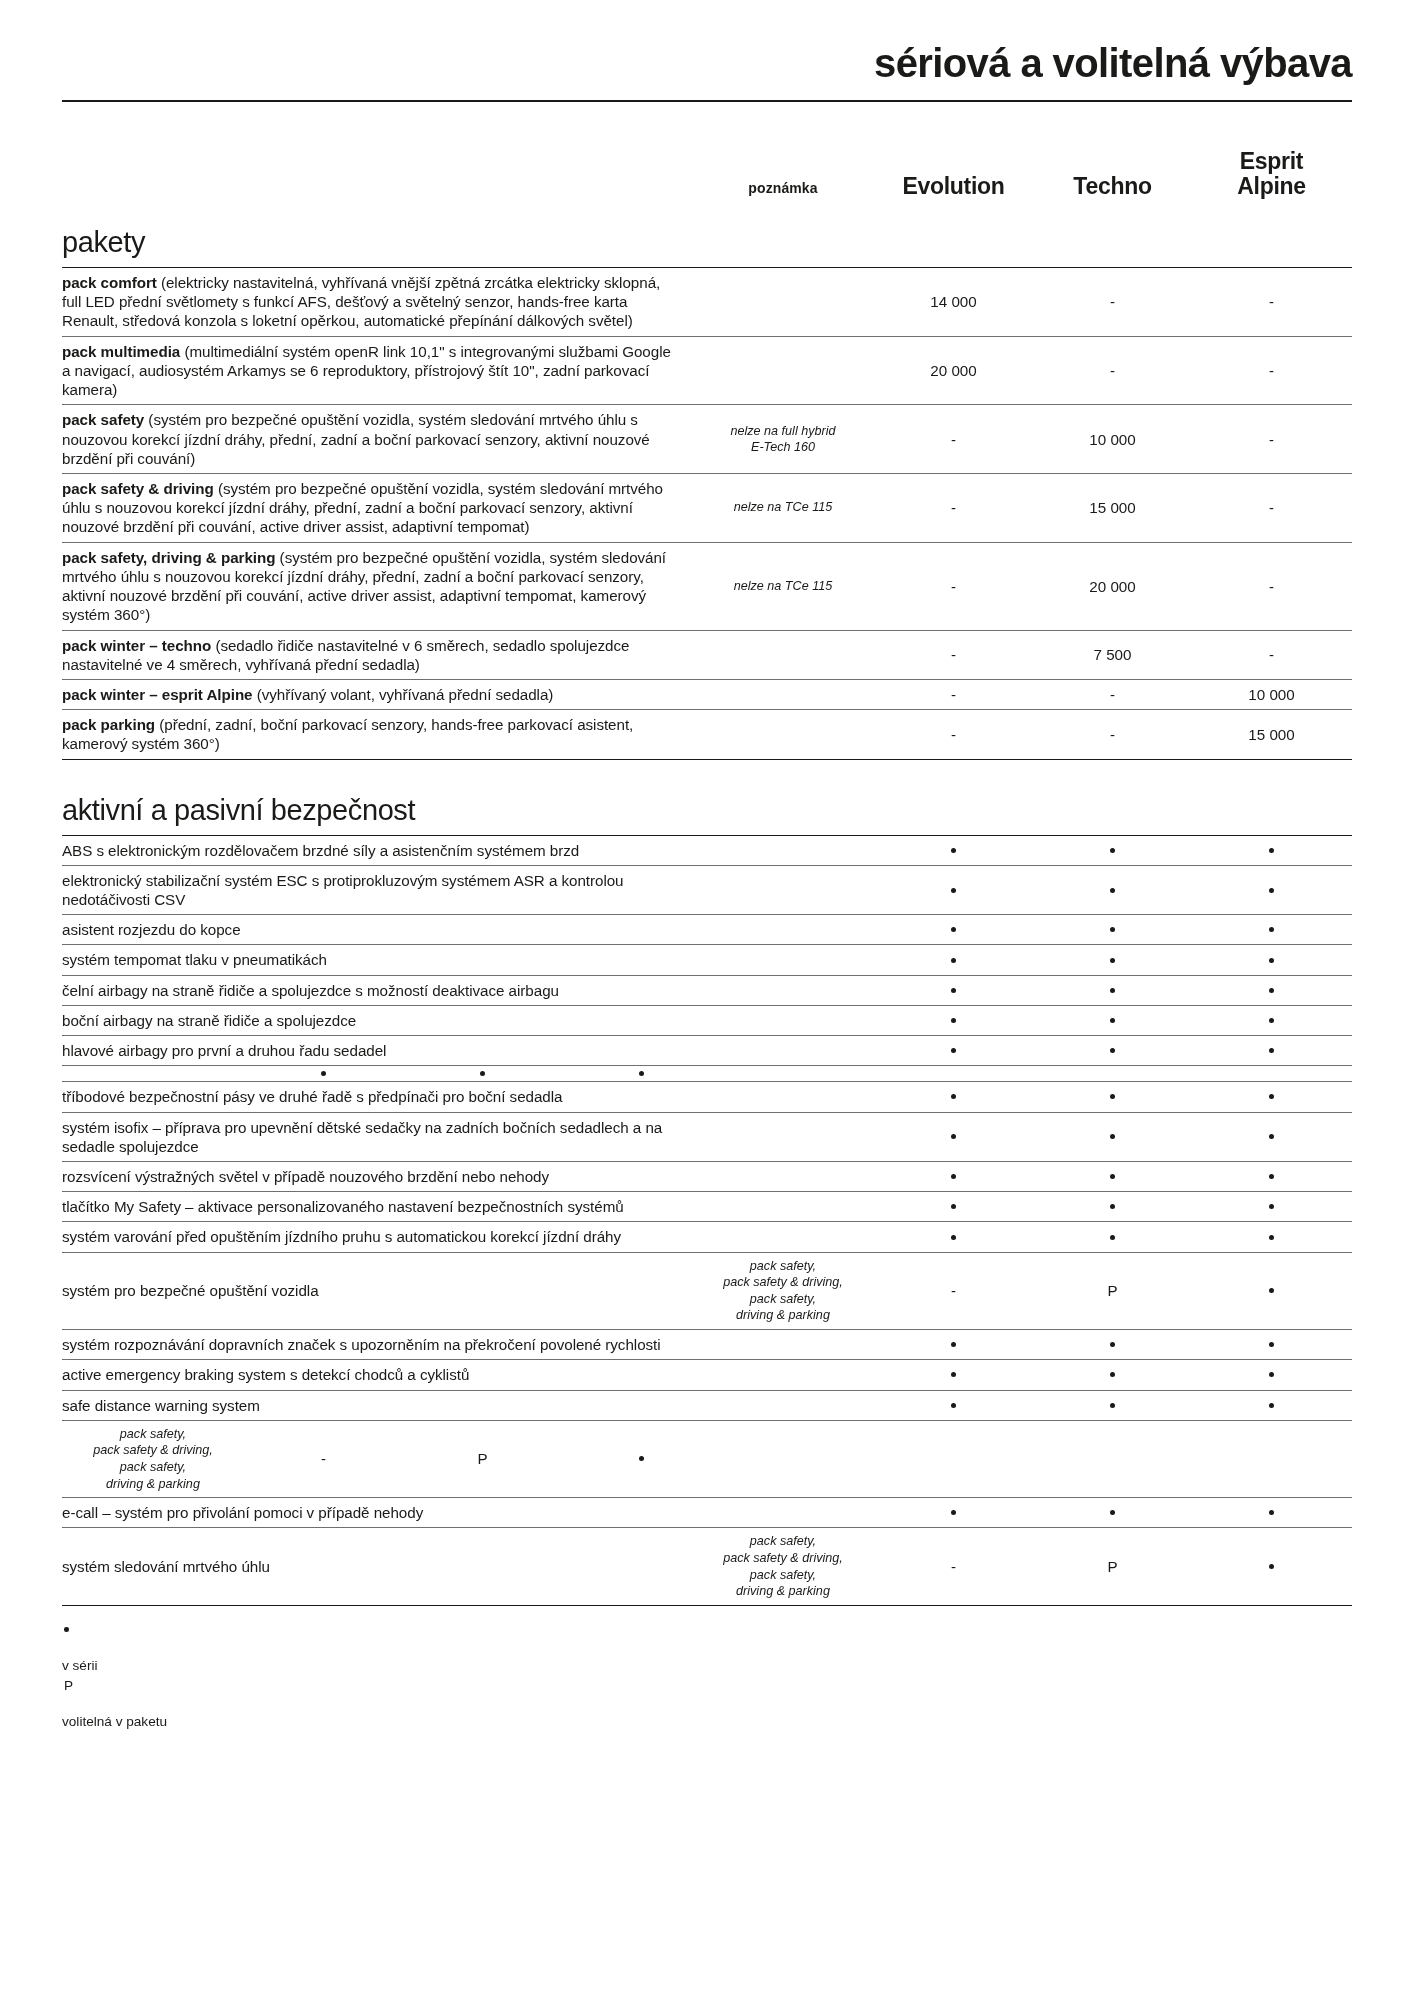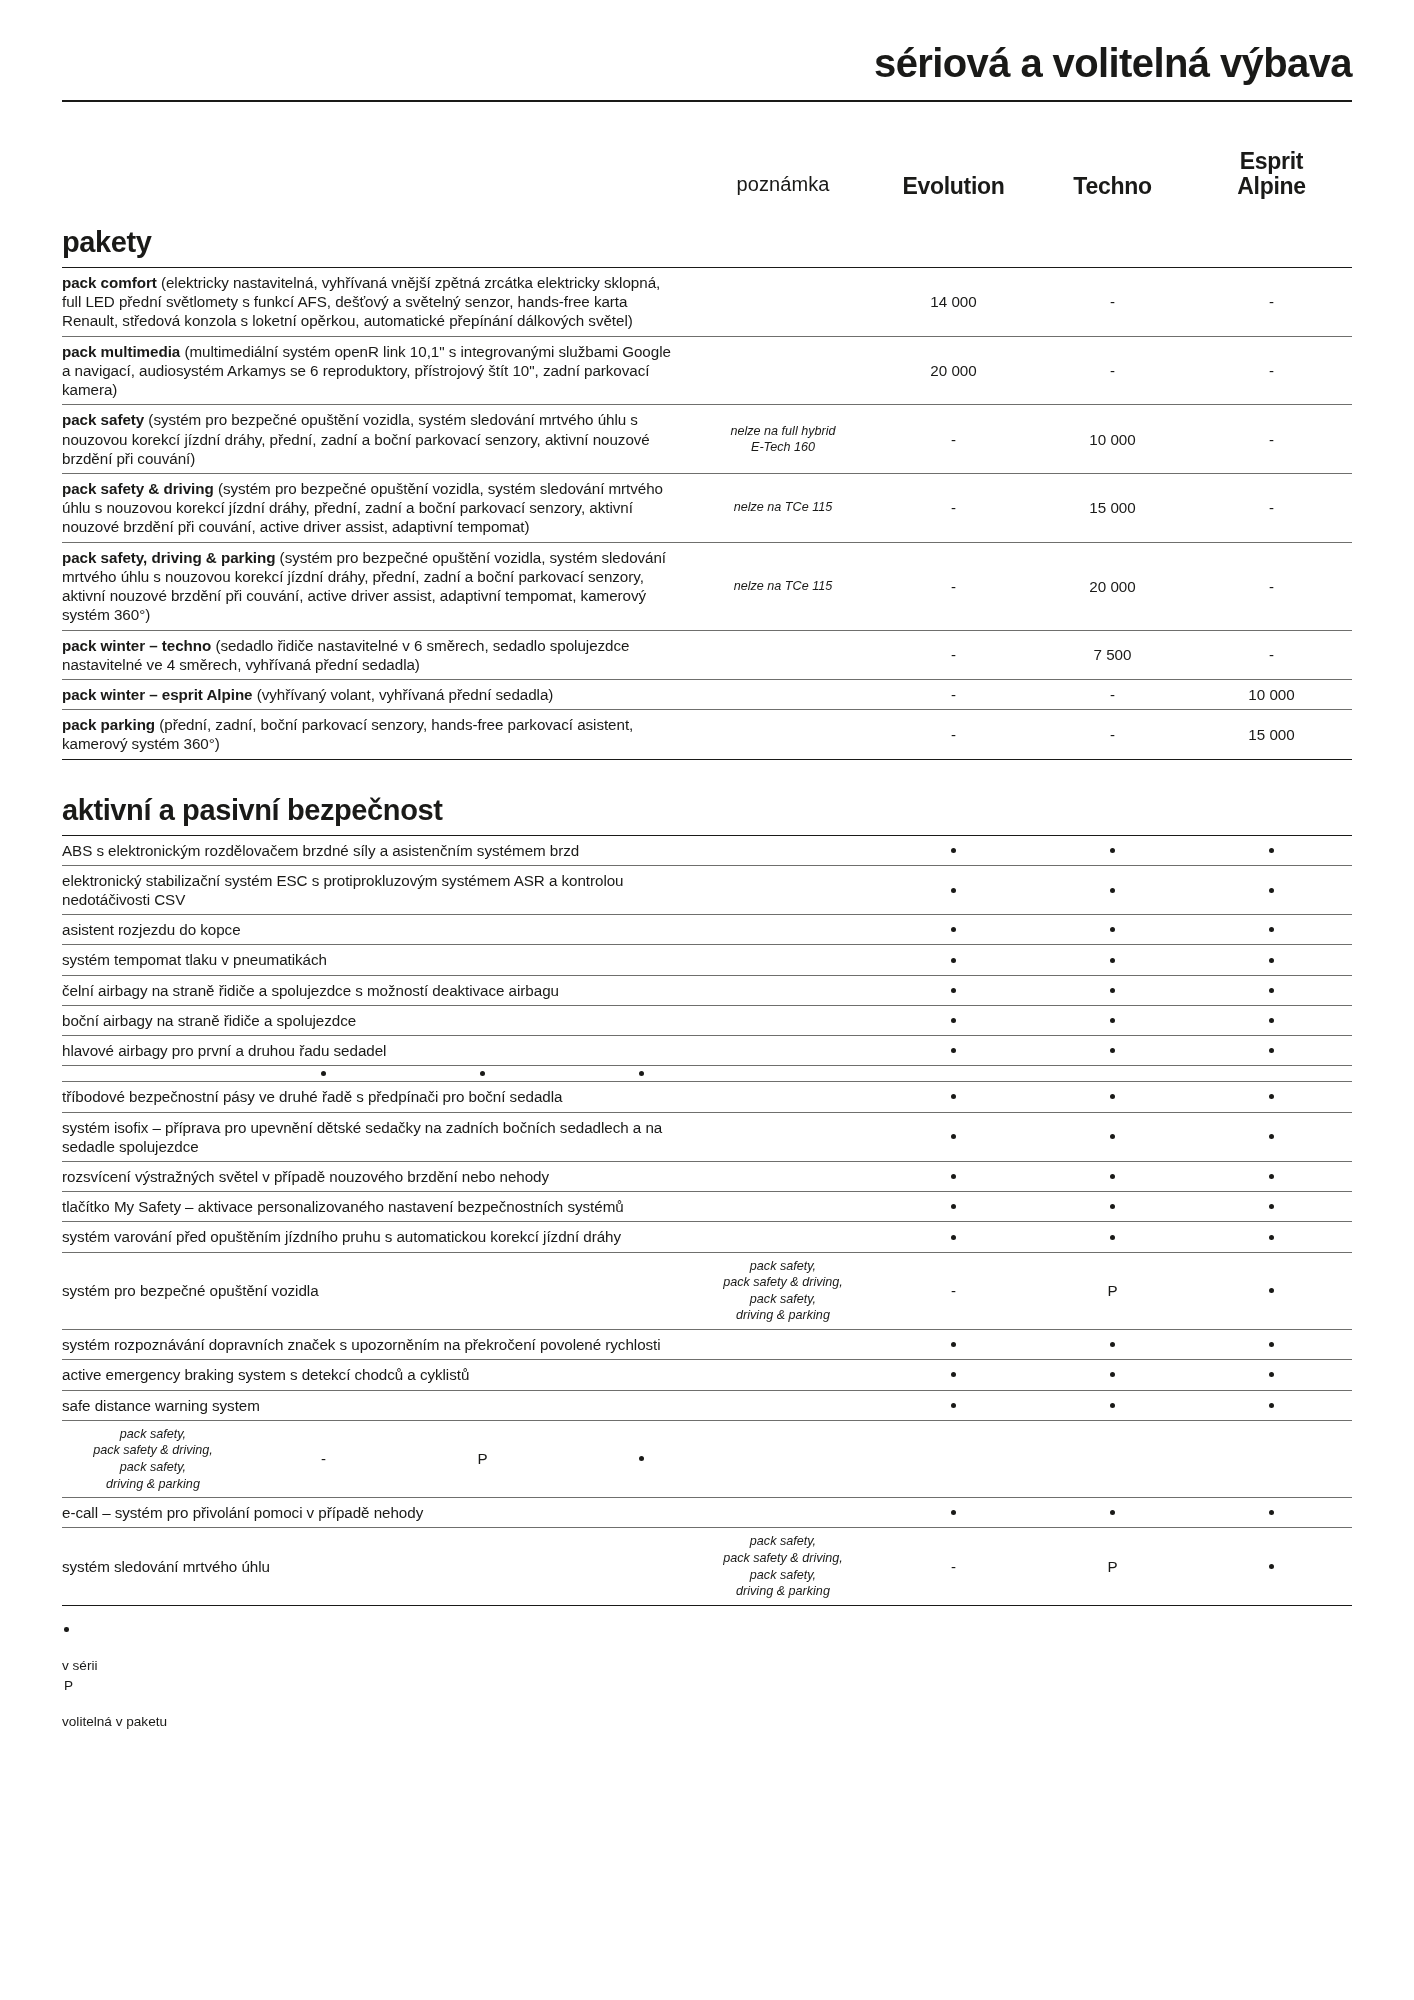--- a/index.html
+++ b/index.html
@@ -49,36 +49,36 @@
     align-items: flex-end;
     height: 72px;
     padding-top: 26px;
     box-sizing: content-box;
   }
   .c-feature { width: 630px; flex: 0 0 630px; }
   .c-note    { width: 182px; flex: 0 0 182px; text-align: center; }
   .c-trim    { width: 159px; flex: 0 0 159px; text-align: center; }
 
   .col-head .c-note {
-    font-size: 20px;
-    font-weight: 400;
+    font-size: 14px;
+    font-weight: 700;
     letter-spacing: 0.1px;
     padding-bottom: 4px;
   }
   .col-head .c-trim {
     font-size: 23px;
     font-weight: 700;
     line-height: 1.12;
     letter-spacing: -0.3px;
   }
 
   
   .section-title {
     font-size: 29px;
-    font-weight: 700;
+    font-weight: 400;
     letter-spacing: -0.4px;
     margin: 26px 0 0 0;
     padding: 0 0 8px 0;
   }
   .section-title.second { margin-top: 34px; }
 
   
   .tbl {
     border-top: 1.6px solid #1a1a18;
   }

